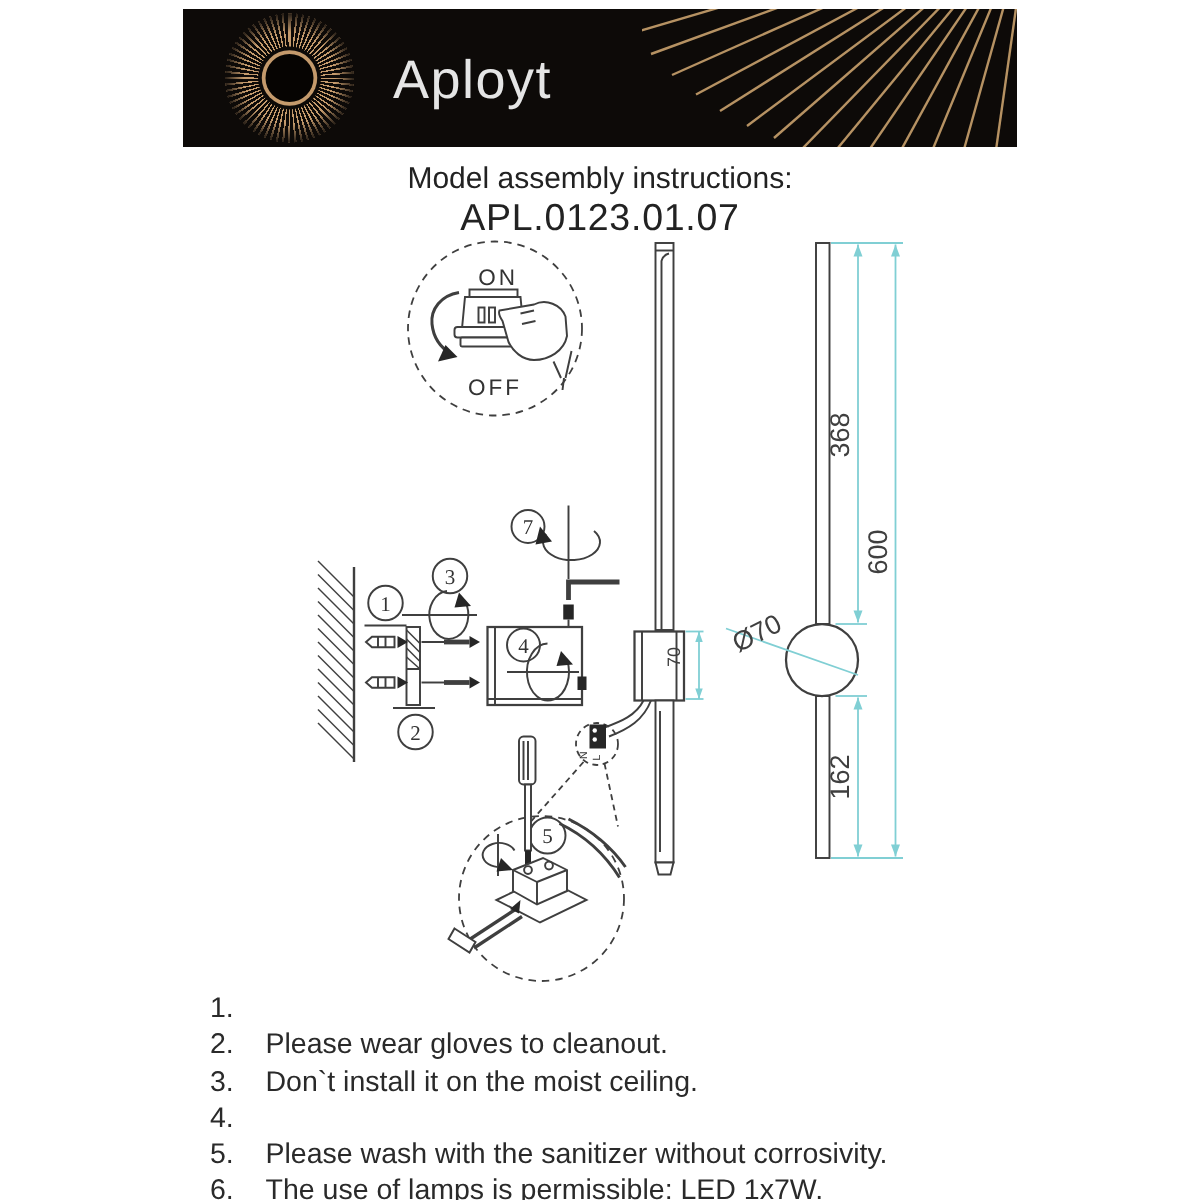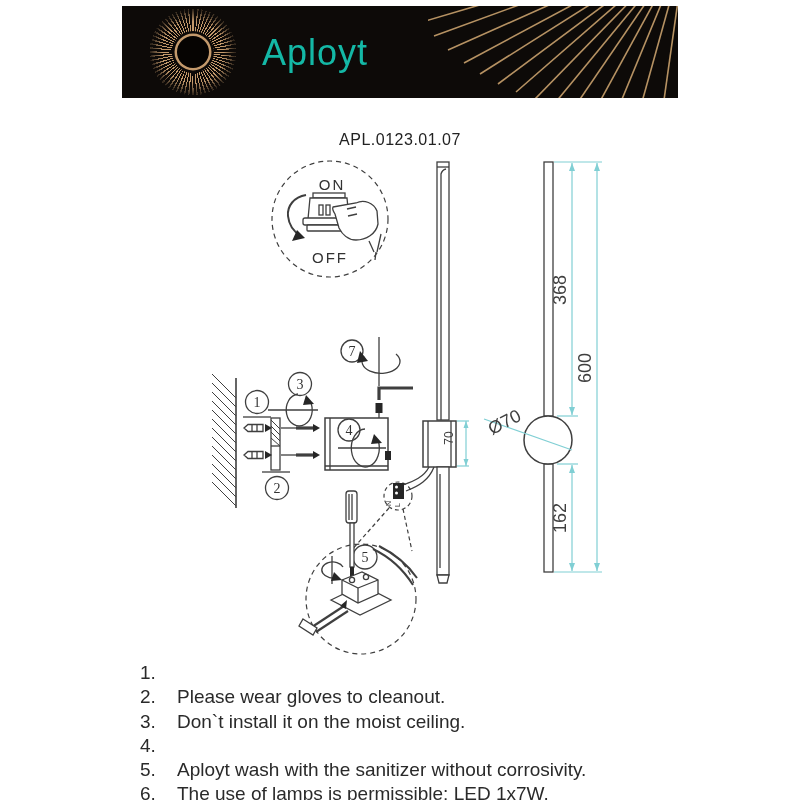--- a/index.html
+++ b/index.html
@@ -6,25 +6,25 @@
   .page{position:relative;width:800px;height:800px;background:#ffffff;overflow:hidden;
         font-family:"Liberation Sans",sans-serif;}
   
   .banner{position:absolute;left:122px;top:6px;width:556px;height:92px;background:#0d0a08;overflow:hidden;}
   .burst{position:absolute;left:28px;top:3px;width:86px;height:86px;border-radius:50%;
          background:repeating-conic-gradient(#c49a6c 0deg 2deg,rgba(13,10,8,0) 2deg 5.6deg);}
   .burst-fade{position:absolute;left:28px;top:3px;width:86px;height:86px;border-radius:50%;
          background:radial-gradient(circle,rgba(13,10,8,0) 0%,rgba(13,10,8,0) 50%,#0d0a08 74%);}
   .burst-core{position:absolute;left:55px;top:30px;width:32px;height:32px;border-radius:50%;
          background:#060402;box-shadow:0 0 0 2.5px #c49a6c,0 0 0 5px #0d0a08;}
-  .brand{position:absolute;left:140px;top:26px;font-size:36px;color:#14b8a6;letter-spacing:1px;}
+  .brand{position:absolute;left:140px;top:26px;font-size:36px;color:#e5e5e5;letter-spacing:1px;}
   .rays{position:absolute;right:0;top:0;}
   
   .t1{position:absolute;left:0;top:108px;width:800px;text-align:center;font-size:20px;color:#222;}
-  .t2{position:absolute;left:0;top:131px;width:800px;text-align:center;font-size:16px;color:#222;letter-spacing:.5px;}
+  .t2{position:absolute;left:0;top:131px;width:800px;text-align:center;font-size:25px;color:#222;letter-spacing:.5px;}
   
   .diagram{position:absolute;left:0;top:150px;}
   .ln{stroke:#3f3f3f;stroke-width:1.3;fill:none;}
   .lnb{stroke:#3f3f3f;stroke-width:3.2;fill:none;}
   .fw{stroke:#3f3f3f;stroke-width:1.3;fill:#ffffff;}
   .fd{fill:#262626;stroke:none;}
   .dash{stroke:#3f3f3f;stroke-width:1.2;fill:none;stroke-dasharray:5 4;}
   .cy{stroke:#80cfd4;stroke-width:1.2;fill:none;}
   .cyf{fill:#80cfd4;stroke:none;}
   .dimtxt{font-family:"Liberation Sans",sans-serif;font-size:18px;fill:#3f3f3f;}
@@ -60,20 +60,21 @@
         <line x1="258" y1="-62" x2="127" y2="97"></line>
         <line x1="258" y1="-62" x2="148" y2="99"></line>
         <line x1="258" y1="-62" x2="170" y2="99"></line>
         <line x1="258" y1="-62" x2="192" y2="98"></line>
         <line x1="258" y1="-62" x2="214" y2="96"></line>
         <line x1="258" y1="-62" x2="236" y2="94"></line>
       </g>
     </svg>
   </div>
 
+  <div class="t1">Model assembly instructions:</div>
   <div class="t2">APL.0123.01.07</div>
 
   <svg class="diagram" width="800" height="510" viewBox="0 150 800 510">
 
     <g>
       <circle class="dash" cx="330" cy="219" r="58"></circle>
       <text class="onoff" x="332" y="190">ON</text>
       <text class="onoff" x="330" y="263">OFF</text>
 
       <g>
@@ -297,20 +298,20 @@
     </div>
     <div class="row">
       <span class="num">3.</span>
       <span>Don`t install it on the moist ceiling.</span>
     </div>
     <div class="row">
       <span class="num">4.</span>
     </div>
     <div class="row">
       <span class="num">5.</span>
-      <span>Aployt wash with the sanitizer without corrosivity.</span>
+      <span>Please wash with the sanitizer without corrosivity.</span>
     </div>
     <div class="row">
       <span class="num">6.</span>
       <span>The use of lamps is permissible: LED 1x7W.</span>
     </div>
   </div>
 </div>
 
 </body></html>

